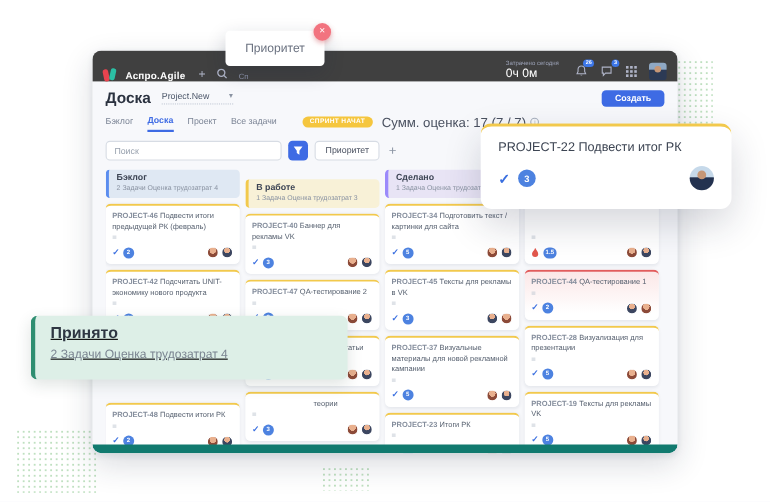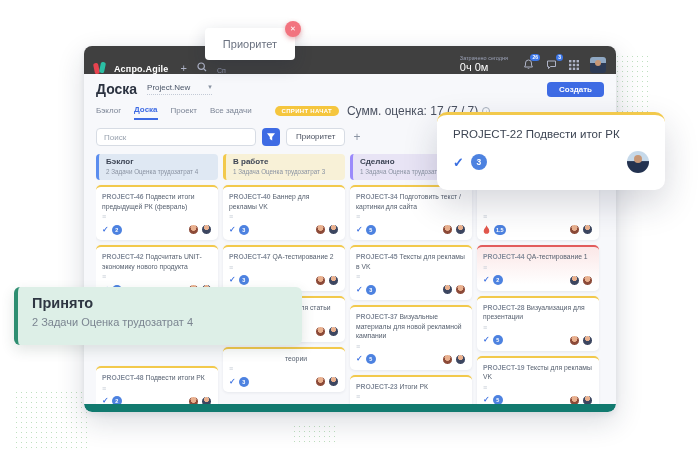--- a/index.html
+++ b/index.html
@@ -66,21 +66,21 @@
     display:flex; align-items:center; justify-content:center; cursor:pointer; }
   .chip { height:18px; border:1px solid #d7dce4; border-radius:4px; background:#fff; font-size:8px;
     color:#4a5160; line-height:16px; padding:0 9px; cursor:pointer; }
   .plus2 { color:#8a93a2; font-size:12px; line-height:18px; margin-left:2px; cursor:pointer; }
 
   
   .board { display:flex; gap:5px; margin-top:8px; height:258px; overflow:hidden; }
   .col { width:122px; flex:none; }
   .col-header { border-radius:4px; border-left:3px solid transparent; padding:4px 6px 5px 7px; height:26px; }
   .c-blue   { background:#dfe8f3; border-left-color:#5b8def; }
-  .c-yellow { background:#f8f1d7; border-left-color:#f2c94c; }
+  .c-yellow { background:#f8f1d7; border-left-color:#f2c94c;margin-top:9px; }
   .c-purple { background:#e8e4f5; border-left-color:#9b8afb; }
   .c-gray   { background:#eef0f4; border-left-color:#d4d9e0; }
   .col-name { font-size:8px; font-weight:bold; color:#3c4454; line-height:1; }
   .col-meta { font-size:6.3px; color:#8a93a2; margin-top:3px; line-height:1; }
   .cards { margin-top:5px; display:flex; flex-direction:column; gap:5px; }
 
   .card { background:#fff; border-radius:5px; border-top:2px solid #f2c94c; padding:5px 6px 5px;
     box-shadow:0 1px 3px rgba(20,30,50,.07); cursor:pointer; }
   .card.red { border-top-color:#e25c5c; background:linear-gradient(180deg,#fbe7e7 0%,#ffffff 85%); }
   .card-title { font-size:6.8px; line-height:1.4; min-height:9px; }
@@ -117,23 +117,23 @@
   .popup-title { font-size:11.5px; color:#3d4553; font-weight:500; }
   .popup-footer { display:flex; align-items:center; margin-top:11px; }
   .pcheck { color:#3a6fe0; font-size:13px; font-weight:bold; line-height:1; }
   .pbadge { background:#4d82e0; color:#fff; border-radius:50%; width:16px; height:16px; line-height:16px;
     text-align:center; font-size:8.5px; font-weight:bold; margin-left:7px; }
   .pav { margin-left:auto; width:22px; height:22px; border-radius:50%; position:relative; overflow:hidden;
     background:linear-gradient(180deg,#c6d9ea 0%,#c6d9ea 45%,#233250 48%); }
   .pav::before { content:""; position:absolute; left:7px; top:4px; width:8px; height:8px;
     border-radius:50%; background:#c79776; }
 
-  .gpanel { position:absolute; left:14px; top:287px; width:288px; height:58px; background:#ddefe7;
+  .gpanel { position:absolute; left:28px; top:287px; width:288px; height:58px; background:#ddefe7;
     border-left:4px solid #2e8e71; border-radius:6px; z-index:3; padding:8px 14px;
-    box-shadow:0 5px 14px rgba(40,70,60,.14); }
+    box-shadow:0 5px 14px rgba(40,70,60,.14);text-decoration:underline; }
   .gtitle { font-size:14.5px; font-weight:bold; color:#2e3642; }
   .gmeta { font-size:11px; color:#7b8591; margin-top:5px; }
 </style>
 </head>
 <body>
 
 <div class="speckle s1"></div>
 <div class="speckle s2"></div>
 <div class="speckle s3"></div>
 

